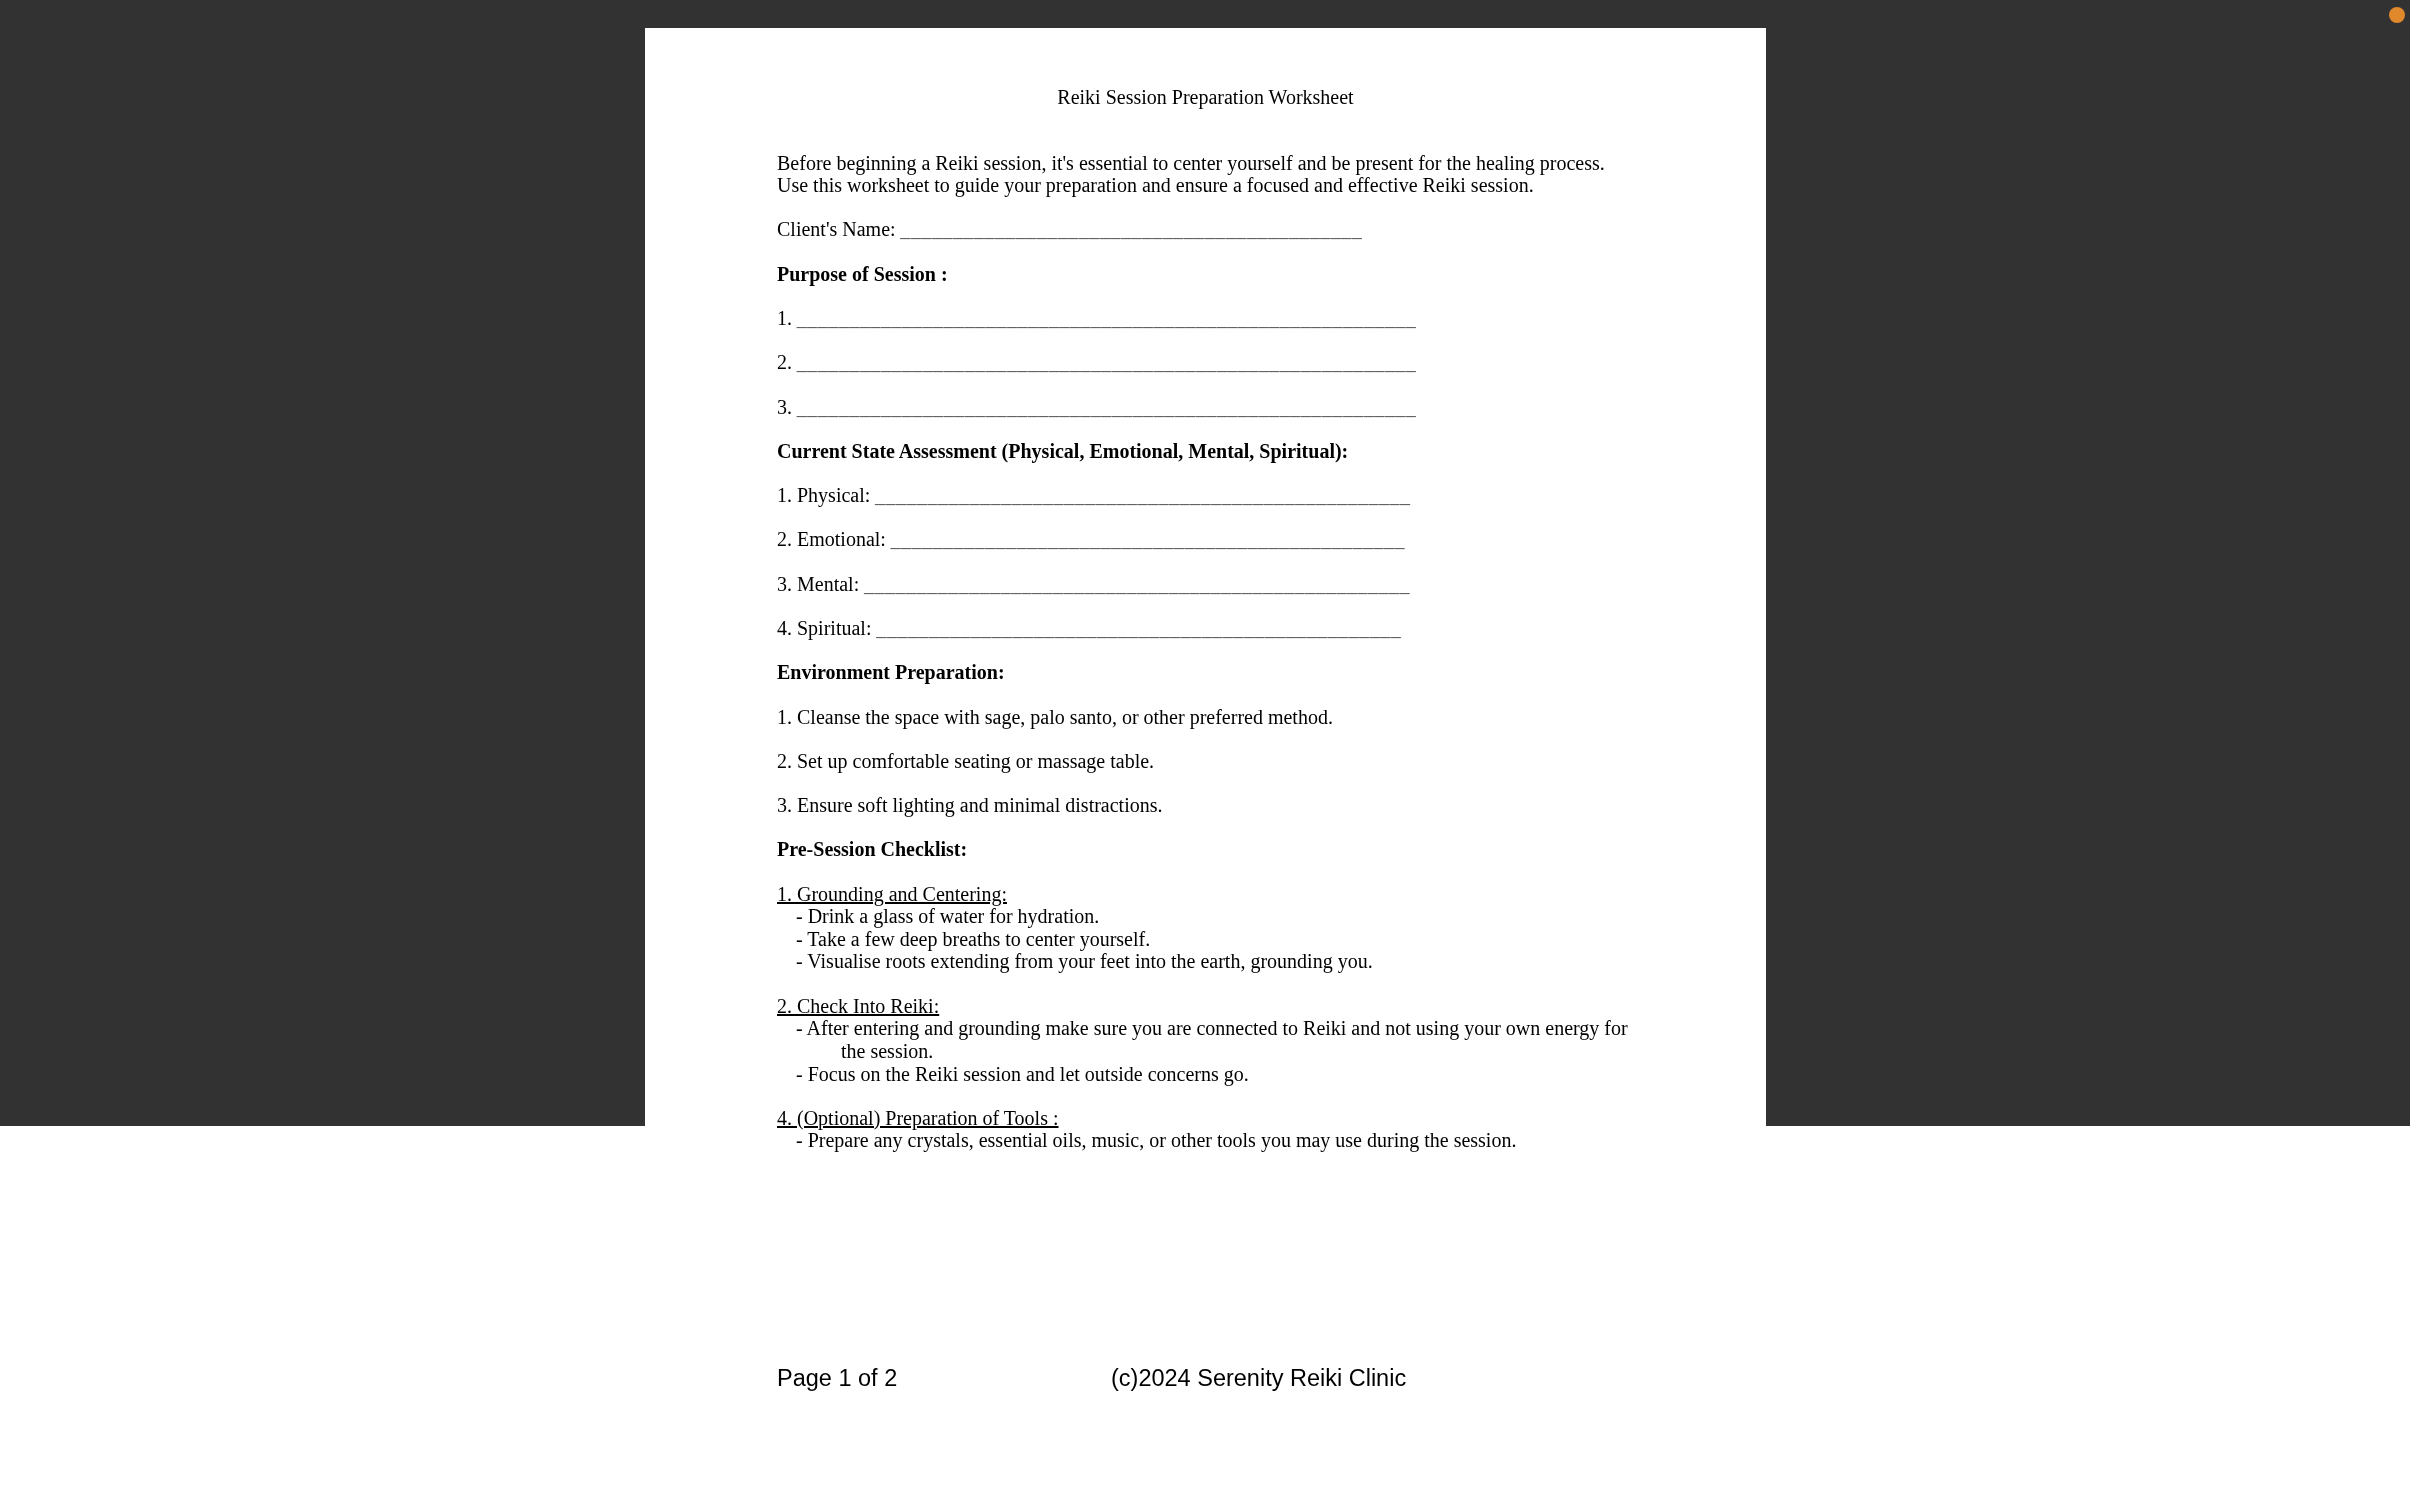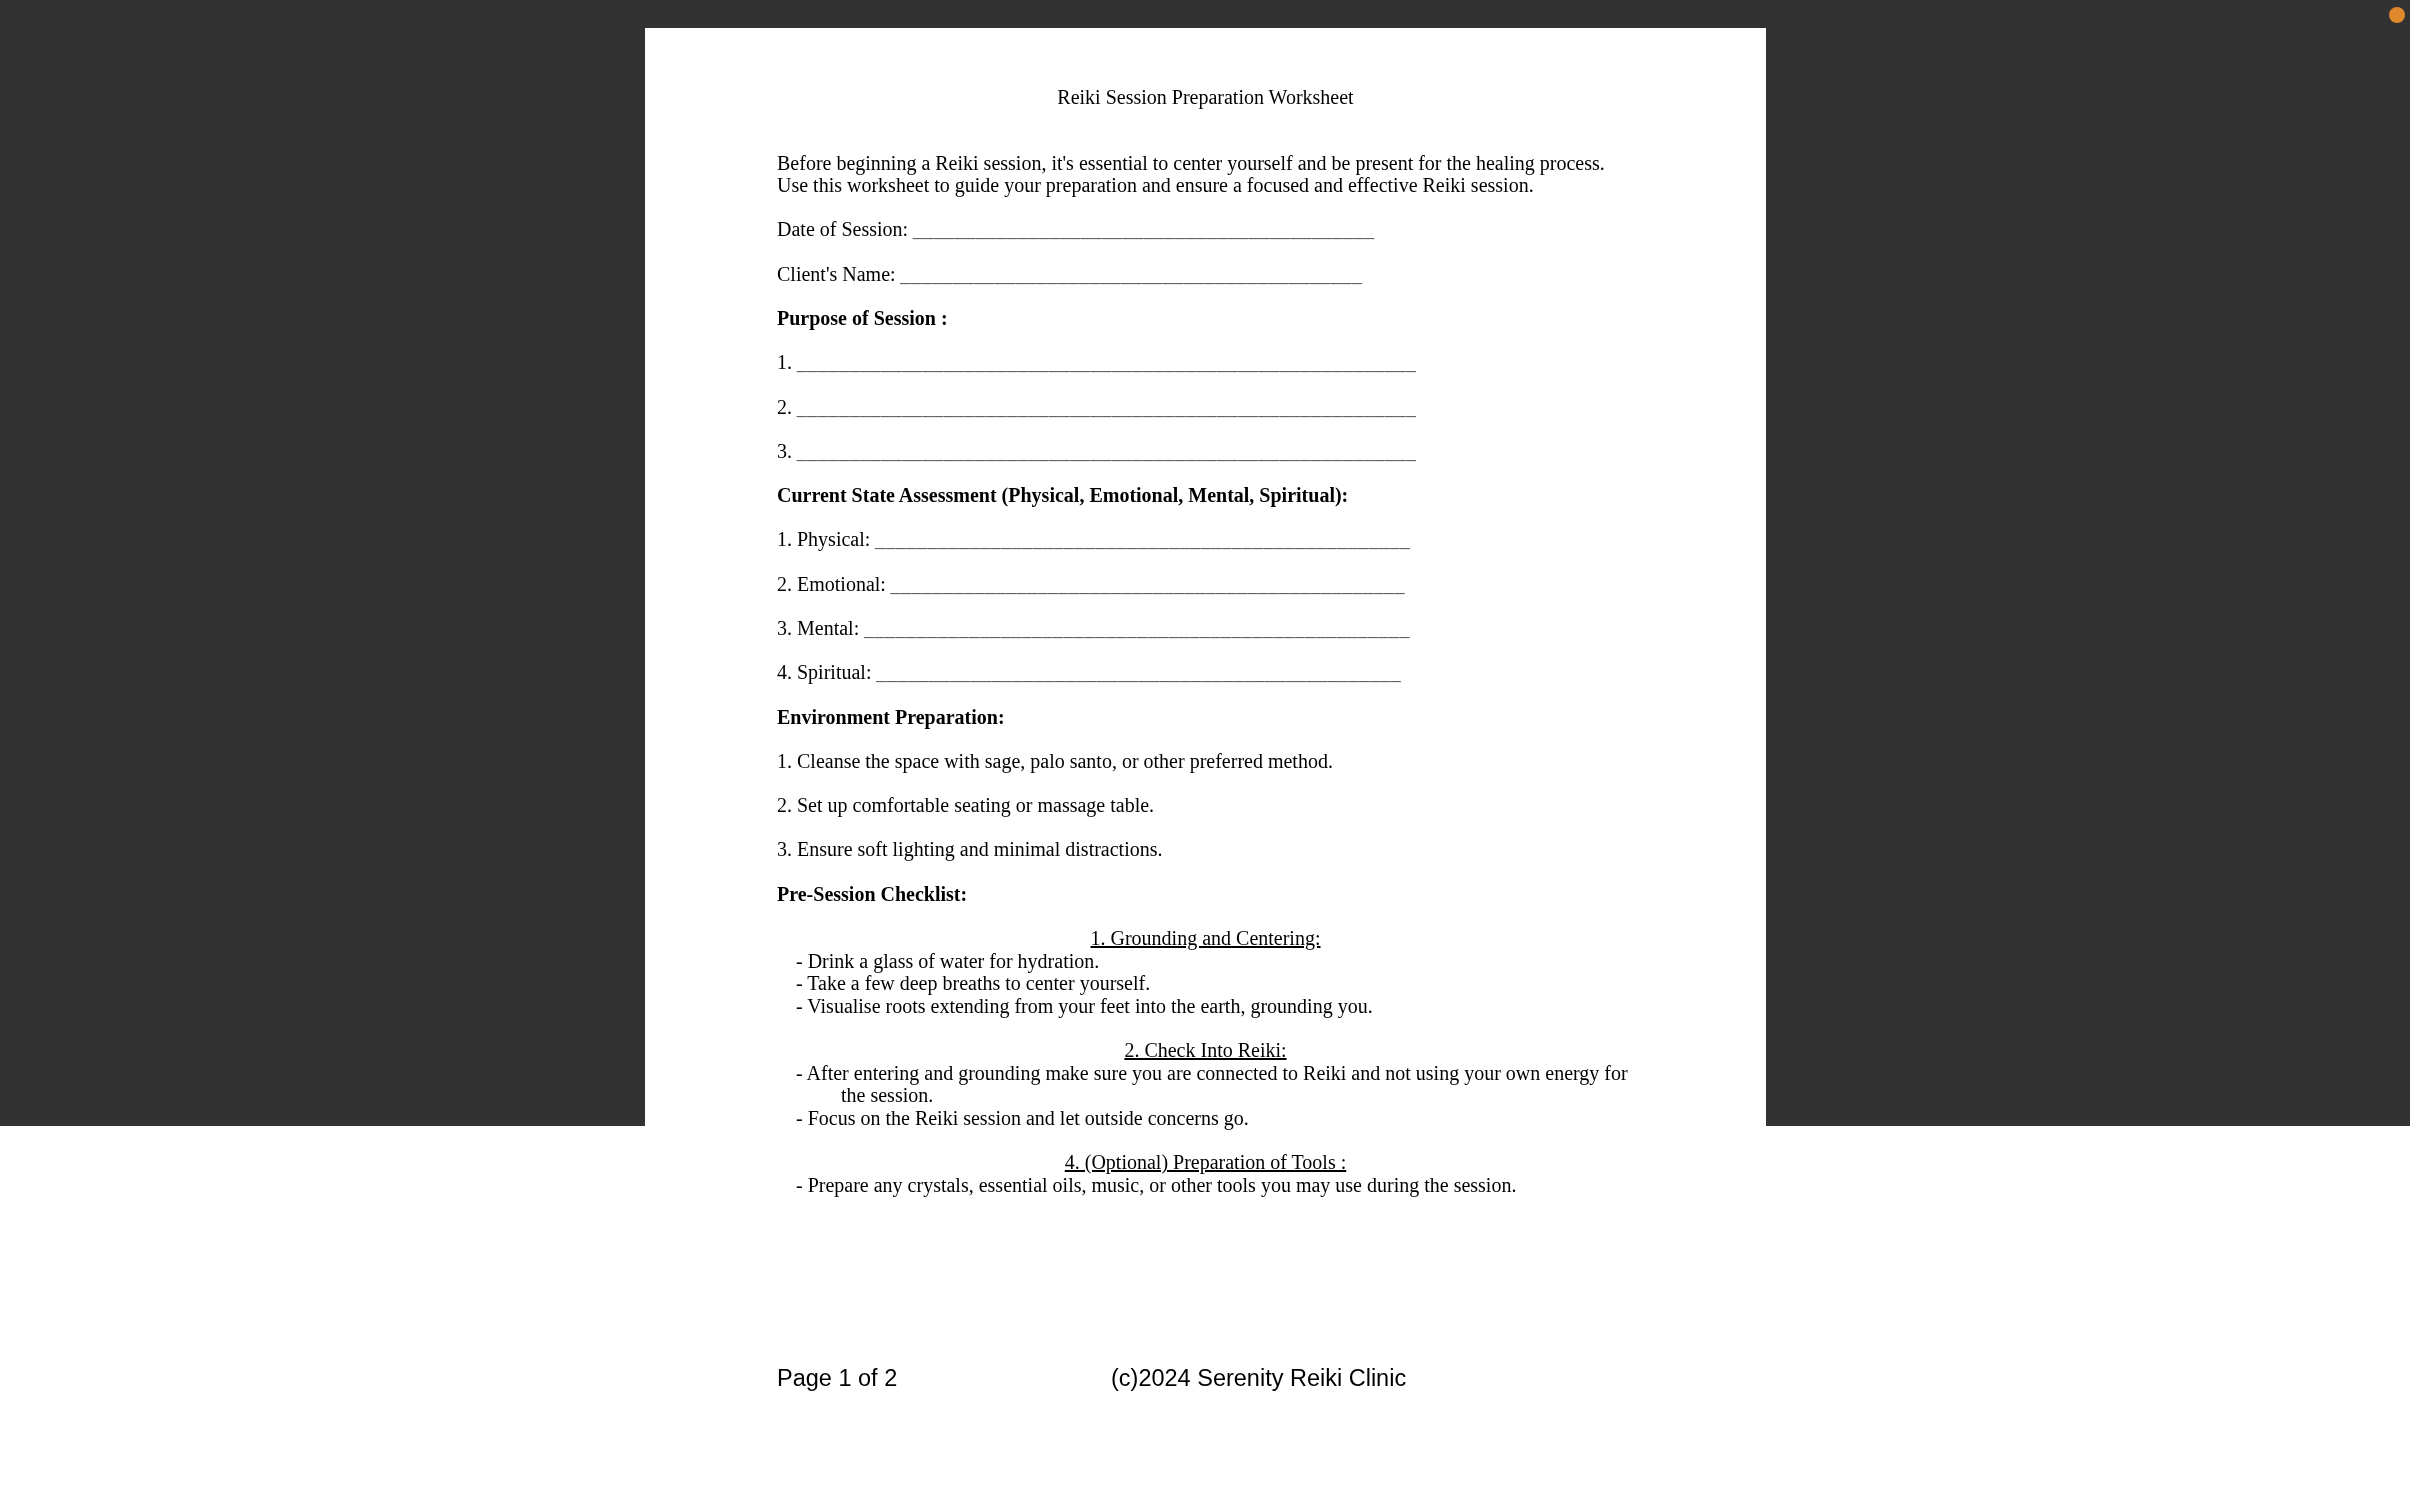--- a/index.html
+++ b/index.html
@@ -40,21 +40,21 @@
     margin-bottom: 43px;
   }
   .para { margin-bottom: 21.7px; }
   .bold { font-weight: bold; }
   .blank {
     color: #5a5a5a;
     letter-spacing: 0.5px;
     margin-left: 4.7px;
   }
   .group { margin-bottom: 21.7px; }
-  .group-title { text-decoration: underline; text-align: center; }
+  .group-title { text-decoration: underline; }
   .sub { padding-left: 19px; }
   .sub2 { padding-left: 64px; }
   .footer-row {
     position: absolute;
     left: 132px; top: 1337px;
     width: 857px; height: 28px;
     font-family: "Liberation Sans", sans-serif;
     font-size: 23.5px;
     white-space: nowrap;
   }
@@ -77,23 +77,20 @@
   <div class="page">
     <div class="content">
 
       <div class="doc-title">Reiki Session Preparation Worksheet</div>
 
       <div class="para">
         <div>Before beginning a Reiki session, it's essential to center yourself and be present for the healing process.</div>
         <div>Use this worksheet to guide your preparation and ensure a focused and effective Reiki session.</div>
       </div>
 
-      <div class="para">
-        <span>Date of Session:</span><span class="blank">____________________________________________</span>
-      </div>
 
       <div class="para">
         <span>Client's Name:</span><span class="blank">____________________________________________</span>
       </div>
 
       <div class="para bold">Purpose of Session :</div>
 
       <div class="para">
         <span>1.</span><span class="blank">___________________________________________________________</span>
       </div>

